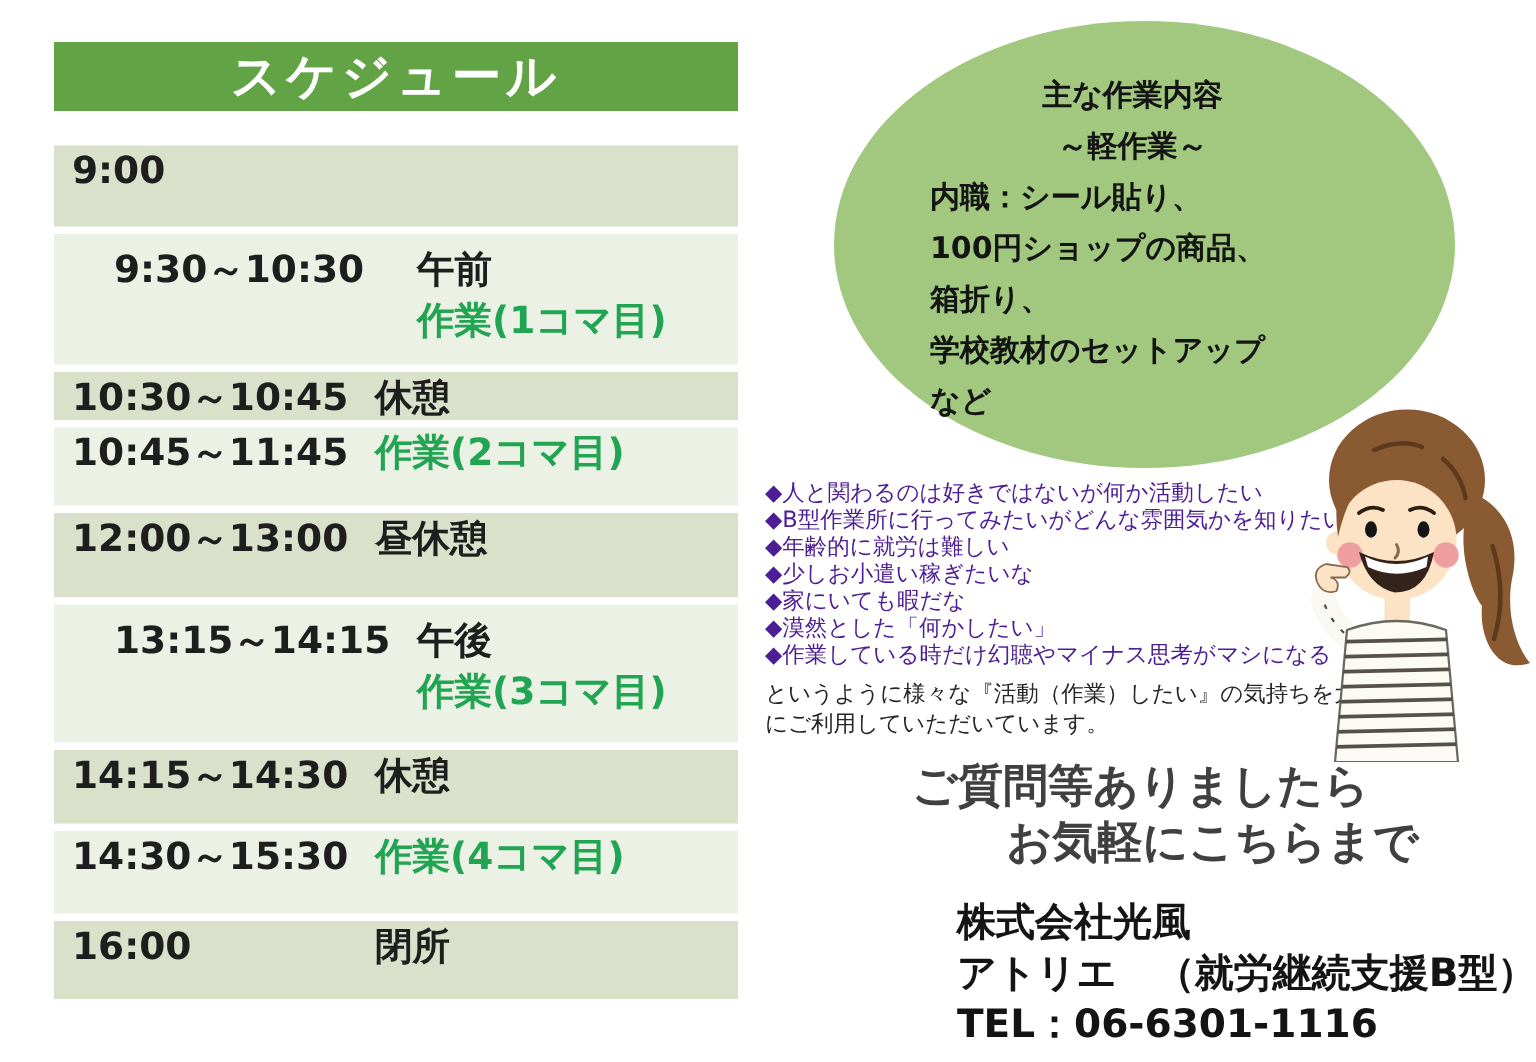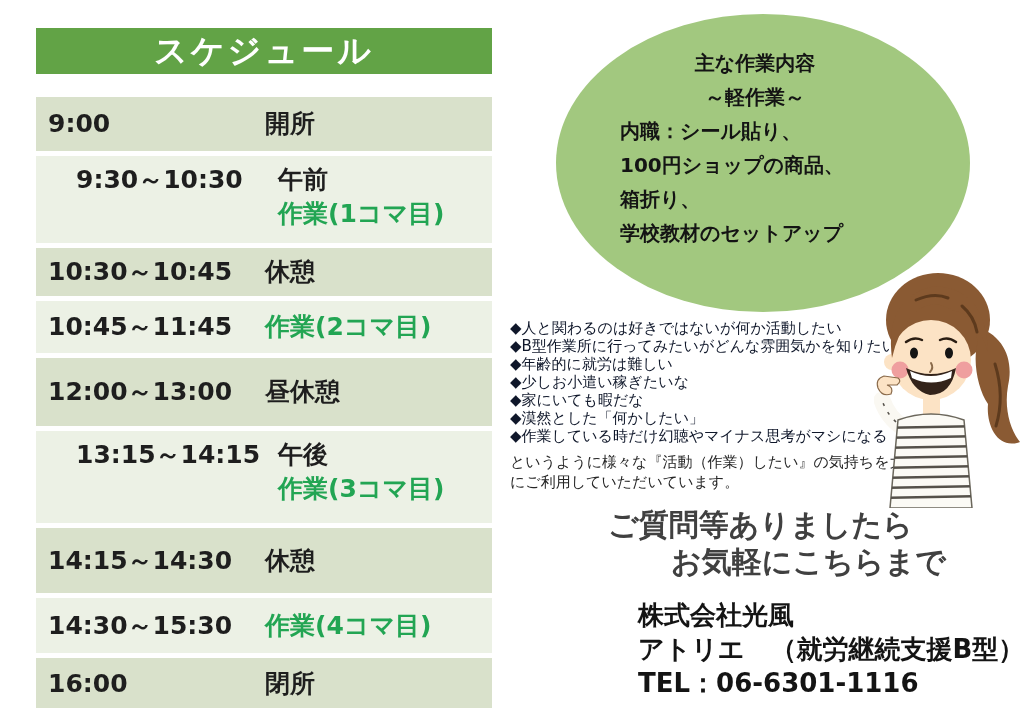--- a/index.html
+++ b/index.html
@@ -15,21 +15,21 @@
     height:46px; background:#62a346; color:#ffffff;
     font-size:33px; font-weight:bold; letter-spacing:3px;
     display:flex; align-items:center; justify-content:center; margin-bottom:23px;
   }
   .srow {
     display:flex; margin-bottom:5px; padding-left:12px;
     font-size:25px; font-weight:bold; color:#1e1e1e; line-height:34px;
   }
   .srow.dark  { background:#d9e1cb; }
   .srow.light { background:#ecf1e5; }
-  .srow.single { align-items:center;gap:15px; }
+  .srow.single { align-items:flex-start; }
   .srow.double { align-items:flex-start; padding-top:7px;padding-left:40px; }
   .srow .time { flex:0 0 202px; white-space:nowrap; }
   .srow .act  { flex:1; white-space:nowrap; }
   .srow .act .l2 { display:block; margin-left:0; }
   .green-text { color:#22a553; }
 
   
   .ellipse {
     position:absolute; left:556px; top:14px; width:414px; height:298px;
     background:#a2c87f; border-radius:50%; z-index:1;
@@ -37,21 +37,21 @@
   .ellipse-text {
     position:absolute; left:64px; top:32px; width:296px;
     font-size:20px; font-weight:bold; color:#141414; line-height:34px;
     white-space:nowrap;
   }
   .ellipse-text .centered { text-align:center; width:270px; }
 
   
   .reasons {
     position:absolute; left:510px; top:319px; z-index:2;
-    font-size:15px; color:#0f172a; line-height:18px; white-space:nowrap;
+    font-size:15px; color:#4c1d95; line-height:18px; white-space:nowrap;
   }
   .closing {
     position:absolute; left:510px; top:452px; z-index:2;
     font-size:15px; color:#262626; line-height:20px; white-space:nowrap;
   }
 
   
   .contact-heading {
     position:absolute; left:608px; top:506px;
     font-size:30px; font-weight:bold; color:#404040; line-height:37px;
@@ -70,49 +70,48 @@
 </head>
 <body>
 
 <div class="page">
 
   <div class="schedule">
     <div class="schedule-header">スケジュール</div>
 
     <div class="srow dark single" style="height:54px">
       <span class="time">9:00</span>
-      <span class="act">開所</span>
     </div>
 
     <div class="srow light double" style="height:87px">
       <span class="time">9:30～10:30</span>
       <span class="act"><span>午前</span><span class="l2 green-text">作業(1コマ目)</span></span>
     </div>
 
-    <div class="srow dark single" style="height:48px">
+    <div class="srow dark single" style="height:32px">
       <span class="time">10:30～10:45</span>
       <span class="act">休憩</span>
     </div>
 
     <div class="srow light single" style="height:52px">
       <span class="time">10:45～11:45</span>
       <span class="act green-text">作業(2コマ目)</span>
     </div>
 
-    <div class="srow dark single" style="height:68px">
+    <div class="srow dark single" style="height:56px">
       <span class="time">12:00～13:00</span>
       <span class="act">昼休憩</span>
     </div>
 
     <div class="srow light double" style="height:92px">
       <span class="time">13:15～14:15</span>
       <span class="act"><span>午後</span><span class="l2 green-text">作業(3コマ目)</span></span>
     </div>
 
-    <div class="srow dark single" style="height:65px">
+    <div class="srow dark single" style="height:49px">
       <span class="time">14:15～14:30</span>
       <span class="act">休憩</span>
     </div>
 
     <div class="srow light single" style="height:55px">
       <span class="time">14:30～15:30</span>
       <span class="act green-text">作業(4コマ目)</span>
     </div>
 
     <div class="srow dark single" style="height:52px">
@@ -122,20 +121,21 @@
   </div>
 
   <div class="ellipse">
     <div class="ellipse-text">
       <div class="centered">主な作業内容</div>
       <div class="centered">～軽作業～</div>
       <div>内職：シール貼り、</div>
       <div>100円ショップの商品、</div>
       <div>箱折り、</div>
       <div>学校教材のセットアップ</div>
+      <div>など</div>
     </div>
   </div>
 
   <div class="reasons">
     <div>◆人と関わるのは好きではないが何か活動したい</div>
     <div>◆B型作業所に行ってみたいがどんな雰囲気かを知りたい</div>
     <div>◆年齢的に就労は難しい</div>
     <div>◆少しお小遣い稼ぎたいな</div>
     <div>◆家にいても暇だな</div>
     <div>◆漠然とした「何かしたい」</div>

